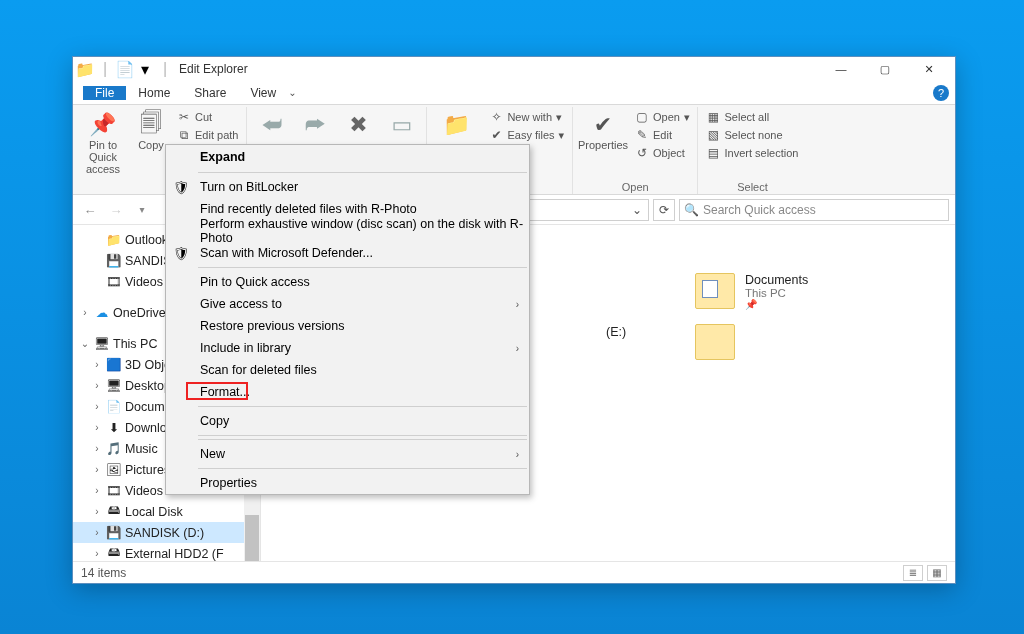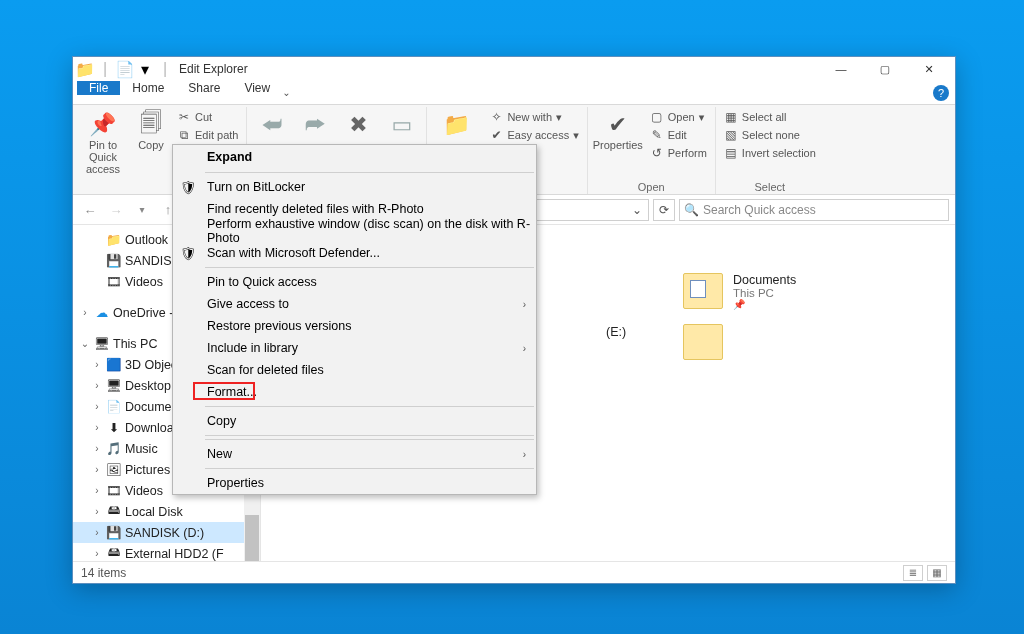--- a/index.html
+++ b/index.html
@@ -6,21 +6,21 @@
   body { width: 1024px; height: 634px; background: linear-gradient(#0a9cf0, #0a84d4); overflow: hidden; position: relative; }
   .window { position: absolute; left: 72px; top: 56px; width: 884px; height: 528px; background: #fff; border: 1px solid #5c8fbf; box-shadow: 0 6px 24px rgba(0,0,0,.25); display:flex; flex-direction:column; }
   
   .titlebar { height: 24px; display:flex; align-items:center; padding:0 4px; background:#fff; }
   .titlebar .qat { display:flex; align-items:center; gap:4px; }
   .titlebar .qat span { width:16px; height:16px; display:inline-flex; align-items:center; justify-content:center; }
   .titlebar .title { margin-left:6px; font-size:12px; color:#333; }
   .titlebar .spacer { flex:1; }
   .winbtn { width:44px; height:24px; display:inline-flex; align-items:center; justify-content:center; color:#333; font-size:11px; }
   
-  .ribbon-tabs { height: 24px; display:flex; align-items:flex-start; border-bottom:1px solid #d9d9d9; padding-left:4px; }
+  .ribbon-tabs { height: 24px; display:flex; align-items:center; border-bottom:1px solid #d9d9d9; padding-left:10px; }
   .ribbon-tab { padding:0 12px; font-size:12px; display:flex; align-items:center; color:#333; cursor:default; }
   .ribbon-tab.file { background:#1979ca; color:#fff; }
   .help-icon { margin-left:auto; margin-right:6px; align-self:center; width:16px; height:16px; border-radius:50%; background:#1979ca; color:#fff; font-size:11px; display:flex; align-items:center; justify-content:center; }
   .chev-down { color:#555; font-size:10px; margin-right:4px; align-self:center; }
   
   .ribbon { height: 90px; border-bottom:1px solid #d9d9d9; background:#f6f6f6; display:flex; align-items:stretch; padding:2px 0 0 0; overflow:hidden;}
   .group { display:flex; flex-direction:column; align-items:stretch; padding:2px 6px 1px; border-right:1px solid #e2e2e2; }
   .group-body { flex:1; display:flex; align-items:flex-start; gap:6px; }
   .group-label { font-size:11px; color:#666; text-align:center; padding-top:2px; }
   .bigbtn { display:flex; flex-direction:column; align-items:center; justify-content:flex-start; width:48px; padding-top:2px; color:#555; }
@@ -53,21 +53,21 @@
   .item-card { display:flex; gap:10px; margin:8px 0 14px 2px; }
   .item-card .ico { width:40px; height:36px; background:#ffe9a8; border:1px solid #e5c55f; border-radius:2px; position:relative;}
   .item-card .ico.doc::after { content:""; position:absolute; left:6px; top:6px; width:14px; height:16px; background:#fff; border:1px solid #6f8fbd;}
   .item-card .tcol .t { font-size:12.5px; }
   .item-card .tcol .s { font-size:11.5px; color:#777; }
   
   .status { height:22px; border-top:1px solid #e5e5e5; display:flex; align-items:center; padding:0 8px; font-size:12px; color:#555; }
   .status .spacer { flex:1; }
   .viewbtn { width:20px; height:16px; border:1px solid #cfcfcf; margin-left:4px; display:inline-flex; align-items:center; justify-content:center; font-size:10px; color:#666;}
   
-  .ctx { position:absolute; left:172px; top:144px; width:365px; background:#f2f2f2; border:1px solid #b7b7b7; box-shadow:2px 3px 6px rgba(0,0,0,.25); font-size:12.5px; }
+  .ctx { position:absolute; left:165px; top:144px; width:365px; background:#f2f2f2; border:1px solid #b7b7b7; box-shadow:2px 3px 6px rgba(0,0,0,.25); font-size:12.5px; }
   .ctx-item { height:22px; display:flex; align-items:center; padding-left:34px; position:relative; }
   .ctx-item.bold { font-weight:600; height:24px;}
   .ctx-item .arw { position:absolute; right:10px; font-size:10px; color:#555;}
   .ctx-item .ci { position:absolute; left:7px; width:16px; text-align:center; font-size:13px;}
   .ctx-sep { height:1px; background:#cfcfcf; margin:3px 2px 3px 32px; }
   .ctx .highlight { position:absolute; border:2.5px solid #e22; }
 </style>
 </head>
 <body>
 
@@ -143,41 +143,41 @@
       <div class="group-label"></div>
     </div>
 
     <div class="group">
       <div class="group-body">
         <div class="bigbtn">
             <span class="ico">📁</span>
           </div>
         <div class="smallstack">
           <div class="smallbtn"><span class="mi">✧</span><span>New with</span> ▾</div>
-          <div class="smallbtn"><span class="mi">✔</span><span>Easy access</span> ▾</div>
+          <div class="smallbtn"><span class="mi">✔</span><span>Easy files</span> ▾</div>
         </div>
       </div>
       <div class="group-label"></div>
     </div>
 
     <div class="group">
       <div class="group-body">
         <div class="bigbtn">
           <span class="ico">✔</span>
           <span class="lbl">Properties</span>
         </div>
         <div class="smallstack">
           <div class="smallbtn"><span class="mi">▢</span><span>Open</span> ▾</div>
           <div class="smallbtn">
               <span class="mi">✎</span>
               <span>Edit</span>
             </div>
           <div class="smallbtn">
               <span class="mi">↺</span>
-              <span>Perform</span>
+              <span>Object</span>
             </div>
         </div>
       </div>
       <div class="group-label">Open</div>
     </div>
 
     <div class="group" style="border-right:none;">
       <div class="group-body">
         <div class="smallstack">
           <div class="smallbtn">
@@ -297,21 +297,21 @@
       </div>
       <div class="nav-scroll">
           <div class="thumb"></div>
         </div>
     </div>
 
     <div class="content">
       <div style="position:absolute; left:345px; top:100px; font-size:12.5px;">
         <span>(E:)</span>
       </div>
-      <div style="position:absolute; left:420px; top:40px;">
+      <div style="position:absolute; left:432px; top:40px;">
         <div class="item-card">
           <div class="ico doc"></div>
           <div class="tcol">
             <div class="t">Documents</div>
             <div class="s">This PC</div>
             <div class="s" style="font-size:10px;">📌</div>
           </div>
         </div>
         <div class="item-card">
           <div class="ico"></div>

